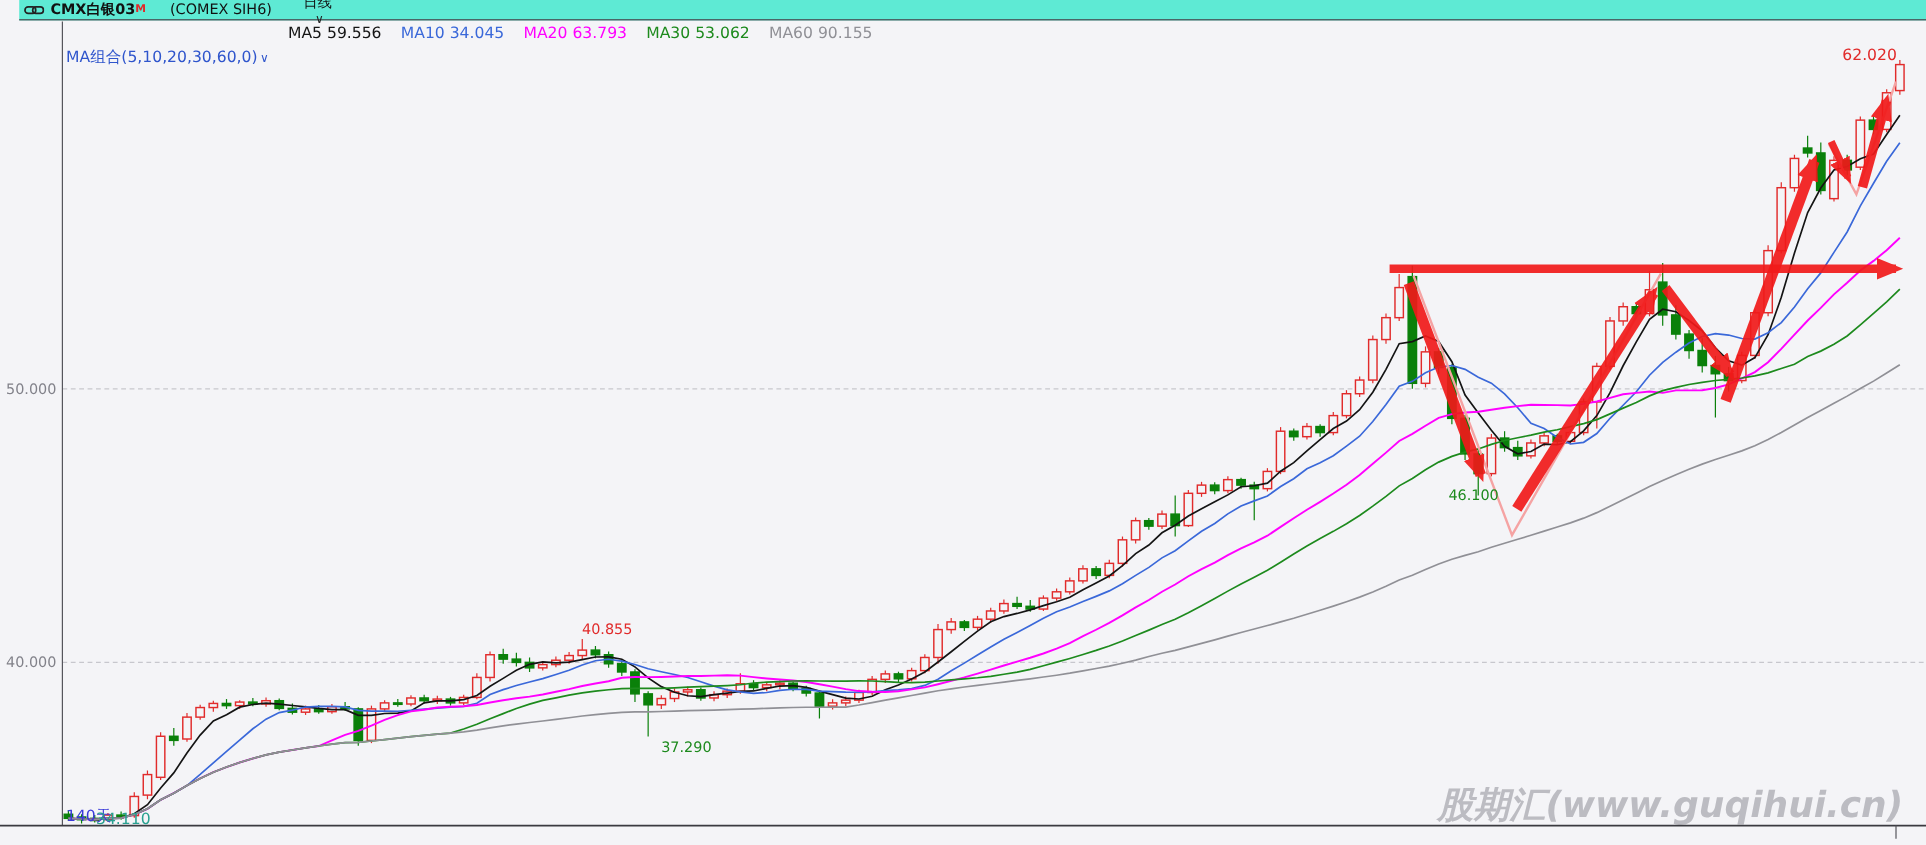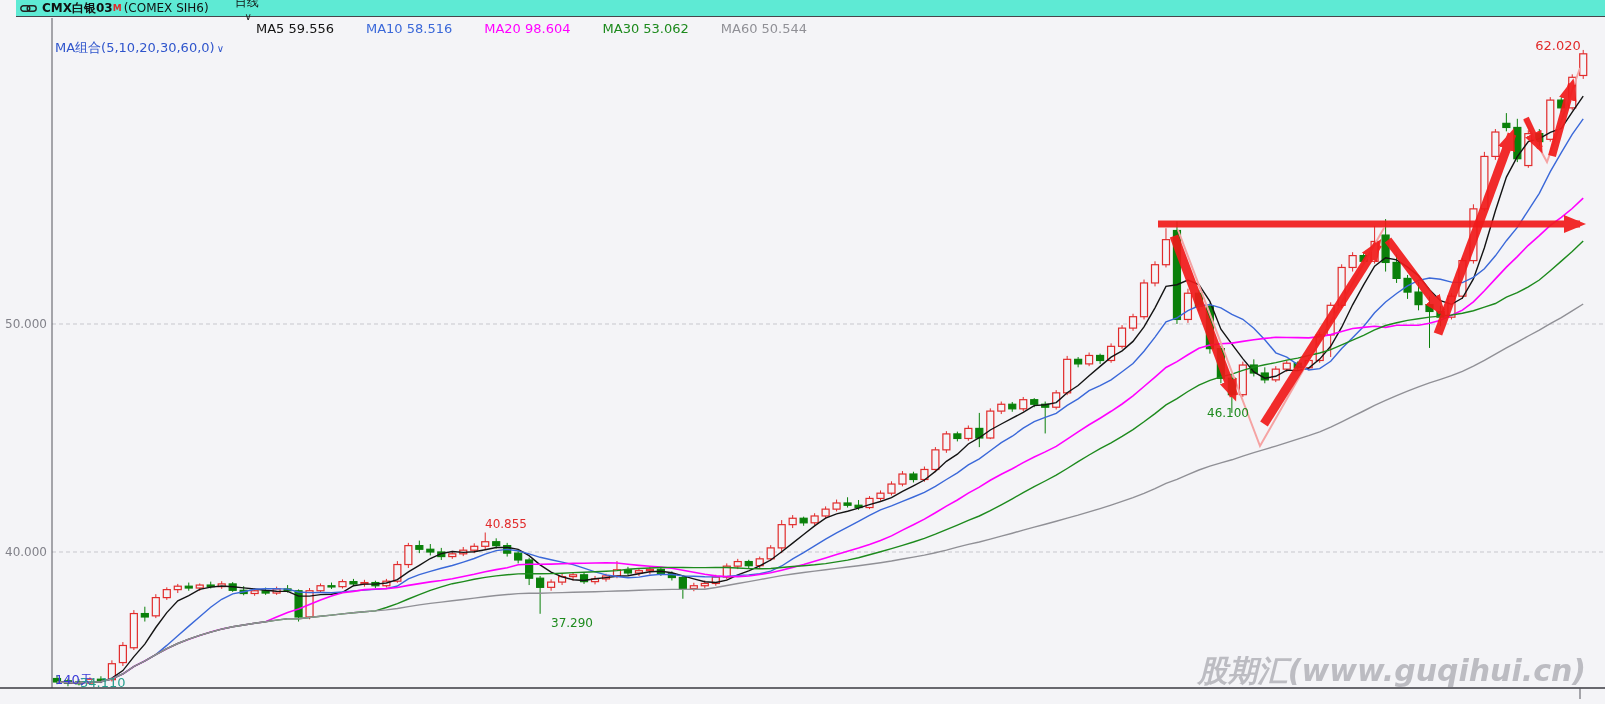--- a/index.html
+++ b/index.html
@@ -11,30 +11,30 @@
   }
   #title-bar{
     position:absolute;left:16px;top:0;width:1605px;height:17px;
     background:#5eead4;border-bottom:1px solid #46464c;
     display:flex;align-items:center;font-size:12px;color:#111;
     box-sizing:border-box;
   }
   #title-bar .link-ico{margin:0 5px 0 4px;display:flex;align-items:center;}
   #title-bar .sym{font-weight:bold;letter-spacing:0;}
   #title-bar .sup{color:#e12b2b;font-size:9px;vertical-align:top;font-weight:bold;}
-  #title-bar .exch{margin-left:2px;}
+  #title-bar .exch{margin-left:20px;}
   #title-bar .period{margin-left:26px;cursor:pointer;display:flex;align-items:center;flex-direction:column;}
   #title-bar .chev{font-size:10px;margin-left:3px;color:#222;}
   #legend-row{
     position:absolute;left:55px;top:20px;height:16px;
     display:flex;align-items:center;font-size:13px;white-space:nowrap;
   }
   #legend-row .grp{color:#2f55cc;cursor:pointer;margin-top:40px;}
   #legend-row .grp .chev{font-size:10px;margin-left:2px;}
-  #legend-row span.ma-item{margin-left:32px;}
+  #legend-row span.ma-item{margin-left:16px;}
   #chart-area{position:absolute;left:0;top:17px;width:1605px;height:687px;}
   svg text{font-family:"DejaVu Sans","Liberation Sans",sans-serif;}
 </style>
 </head>
 <body>
 
 <div id="title-bar">
   <span class="link-ico">
     <svg width="17" height="9" viewBox="0 0 17 9">
       <rect x="0.8" y="1.8" width="9" height="5.4" rx="2.7" fill="none" stroke="#222" stroke-width="1.4"></rect>
@@ -376,17 +376,17 @@
         <text x="572" y="627" text-anchor="middle" font-size="12" fill="#1d8a1d">37.290</text>
         <text x="55" y="684" text-anchor="start" font-size="13" fill="#3a3ad9">140天</text>
         <text x="80" y="687" text-anchor="start" font-size="13" fill="#28a090">34.110</text>
       </g>
     </svg>
 </div>
 
 <div id="legend-row">
   <span class="grp"><span>MA组合(5,10,20,30,60,0)</span><span class="chev">∨</span></span>
 <span class="ma-item" style="color: rgb(20, 20, 20);">MA5 59.556</span>
-    <span class="ma-item" style="color: rgb(58, 104, 217);">MA10 58.516</span>
-    <span class="ma-item" style="color: rgb(255, 0, 255);">MA20 98.604</span>
+    <span class="ma-item" style="color: rgb(58, 104, 217);">MA10 34.045</span>
+    <span class="ma-item" style="color: rgb(255, 0, 255);">MA20 63.793</span>
     <span class="ma-item" style="color: rgb(29, 138, 29); text-align: center;">MA30 53.062</span>
-    <span class="ma-item" style="color: rgb(144, 144, 150);">MA60 50.544</span>
+    <span class="ma-item" style="color: rgb(144, 144, 150);">MA60 90.155</span>
   </div>
 
 </body></html>

